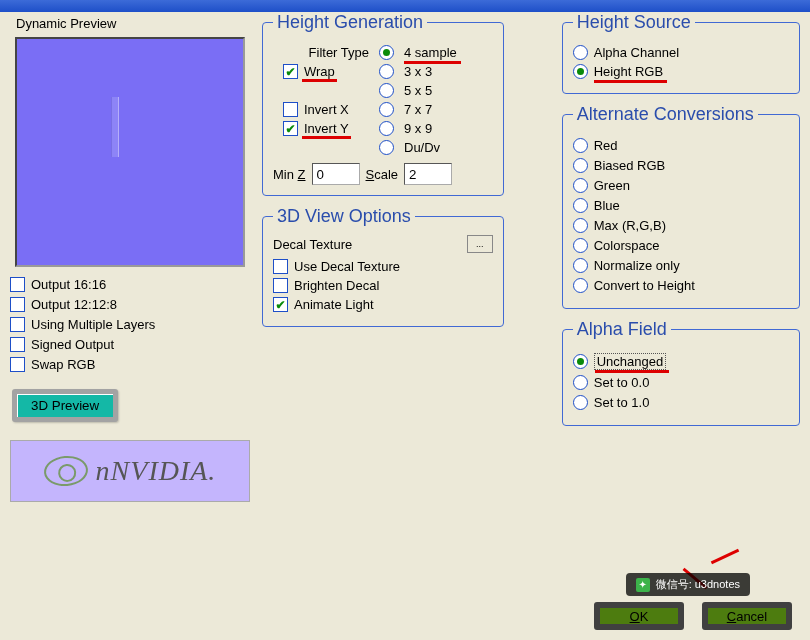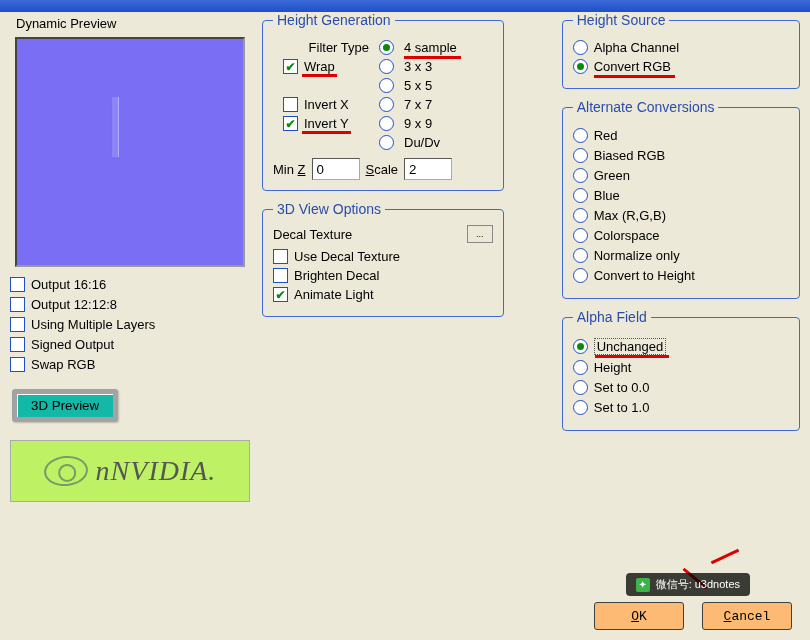--- a/index.html
+++ b/index.html
@@ -3,50 +3,50 @@
 <meta charset="utf-8">
 <style>
 * { box-sizing: border-box; margin: 0; padding: 0; }
 body { font-family: Tahoma, sans-serif; font-size: 13px; background: #ece9d8; width: 810px; height: 640px; position: relative; }
 .titlebar { background: linear-gradient(#3c6bd8, #1e4fc8); height: 12px; color: #fff; padding: 2px 8px; font-size: 11px; }
 .content { display: flex; padding: 0 10px; gap: 12px; }
 .col1 { width: 245px; }
 .col2 { width: 280px; }
 .col3 { width: 276px; margin-left: 46px; }
 fieldset { border: 1px solid #4169d4; border-radius: 4px; padding: 8px 10px 10px; margin-bottom: 10px; }
-legend { color: #2a4dac; padding: 0 4px; font-size: 14px; }
+legend { color: #2a4dac; padding: 0 4px; font-size: 18px; }
 .preview-label { margin: 4px 0 6px 6px; }
 .preview-box { width: 230px; height: 230px; border: 2px inset #999; background: #7a6ef5; margin: 0 auto 10px; position: relative; }
 .preview-box::after { content: ""; position: absolute; left: 94px; top: 58px; width: 6px; height: 60px; background: rgba(200,200,255,0.25); border-left: 1px solid rgba(90,80,200,0.4); border-right: 1px solid rgba(255,255,255,0.35); }
 .cb-row, .rb-row { display: flex; align-items: center; gap: 6px; margin: 4px 0; }
 .cb, .rb { width: 15px; height: 15px; border: 1px solid #1e4fc8; background: #fff; display: inline-flex; align-items: center; justify-content: center; flex-shrink: 0; }
 .rb { border-radius: 50%; }
 .cb.checked::after { content: "✔"; color: #0a8a0a; font-size: 12px; font-weight: bold; line-height: 1; }
 .rb.checked::after { content: ""; width: 7px; height: 7px; background: #0a8a0a; border-radius: 50%; }
 .checks { margin-top: 8px; }
 .btn { border: 5px solid #a3a3a3; background: #14b8a6; padding: 4px 14px; border-radius: 3px; box-shadow: 1px 1px 0 #fff inset, 1px 1px 2px rgba(0,0,0,0.2); cursor: pointer; }
 .btn3d { margin: 12px 0 8px 2px; }
-.logo { border: 1px solid #aaa; background: #bef264; width: 240px; height: 62px; display: flex; align-items: center; justify-content: center; gap: 8px; margin-top: 10px; }
+.logo { border: 1px solid #aaa; background: #c4b5fd; width: 240px; height: 62px; display: flex; align-items: center; justify-content: center; gap: 8px; margin-top: 10px; }
 .eye { width: 44px; height: 30px; border: 2px solid #7a9a6a; border-radius: 60% 60% 60% 60%; position: relative; transform: rotate(-5deg); }
 .eye::after { content: ""; position: absolute; left: 12px; top: 6px; width: 14px; height: 14px; border: 2px solid #7a9a6a; border-radius: 50%; }
 .logo-text { font-family: "Times New Roman", serif; font-style: italic; font-size: 28px; color: #555; letter-spacing: 1px; }
 .logo-text .n { font-style: italic; }
 .filter-row { display: flex; align-items: center; gap: 10px; margin: 4px 0; }
 .filter-left { width: 96px; display: flex; align-items: flex-end; gap: 6px; justify-content: flex-end; }
 .filter-left.l { justify-content: flex-start; padding-left: 10px; }
 .inputrow { display: flex; align-items: center; gap: 6px; margin-top: 8px; }
 .txt { border: 1px inset #aaa; background: #fff; width: 48px; height: 22px; padding: 2px 4px; }
 .underline-red { position: relative; }
 .underline-red::after { content: ""; position: absolute; left: 0; right: -4px; bottom: -4px; height: 3px; background: #d00; }
 .uline { position: relative; }
 .uline::after { content: ""; position: absolute; left: -2px; right: -2px; bottom: -3px; height: 3px; background: #d00; }
 .decal-row { display: flex; justify-content: space-between; align-items: center; margin-bottom: 6px; }
 .ellipsis-btn { border: 1px solid #888; background: #ece9d8; width: 26px; height: 18px; font-size: 9px; cursor: pointer; display: flex; align-items: center; justify-content: center; }
 .buttons { position: absolute; right: 18px; bottom: 10px; display: flex; gap: 18px; }
-.btn-ok, .btn-cancel { border: 1px solid #404040; background: #fdba74; width: 90px; height: 28px; border-radius: 3px; cursor: pointer; font-size: 13px; font-family: Liberation Mono, monospace; }
+.btn-ok, .btn-cancel { border: 6px solid #404040; background: #4d7c0f; width: 90px; height: 28px; border-radius: 3px; cursor: pointer; font-size: 13px; }
 .watermark { position: absolute; right: 60px; bottom: 44px; background: rgba(0,0,0,0.75); color: #fff; font-size: 11px; padding: 4px 10px; border-radius: 4px; display: flex; align-items: center; gap: 6px; }
 .wm-icon { width: 14px; height: 14px; background: #3cb34a; border-radius: 2px; display: inline-flex; align-items: center; justify-content: center; font-size: 10px; }
 .u { text-decoration: underline; }
 .red-stroke { position: absolute; width: 30px; height: 3px; background: #d00; transform: rotate(-25deg); }
 .dotted-box { border: 1px dotted #555; padding: 0 2px; }
 .flabel { text-align: right; width: 96px; }
 .opt-list .cb-row, .opt-list .rb-row { margin: 5px 0; }
 </style>
 </head>
 <body>
@@ -160,21 +160,21 @@
 
   <div class="col3">
     <fieldset>
       <legend>Height Source</legend>
       <div class="rb-row">
           <span class="rb"></span>
           <span>Alpha Channel</span>
         </div>
       <div class="rb-row">
           <span class="rb checked"></span>
-          <span class="underline-red">Convert RGB</span>
+          <span class="underline-red">Height RGB</span>
         </div>
     </fieldset>
 
     <fieldset class="opt-list">
       <legend>Alternate Conversions</legend>
       <div class="rb-row">
           <span class="rb"></span>
           <span>Red</span>
         </div>
       <div class="rb-row">
@@ -205,24 +205,20 @@
           <span class="rb"></span>
           <span>Convert to Height</span>
         </div>
     </fieldset>
 
     <fieldset class="opt-list">
       <legend>Alpha Field</legend>
       <div class="rb-row">
           <span class="rb checked"></span>
           <span class="dotted-box underline-red">Unchanged</span>
-        </div>
-      <div class="rb-row">
-          <span class="rb"></span>
-          <span>Height</span>
         </div>
       <div class="rb-row">
           <span class="rb"></span>
           <span>Set to 0.0</span>
         </div>
       <div class="rb-row">
           <span class="rb"></span>
           <span>Set to 1.0</span>
         </div>
     </fieldset>

